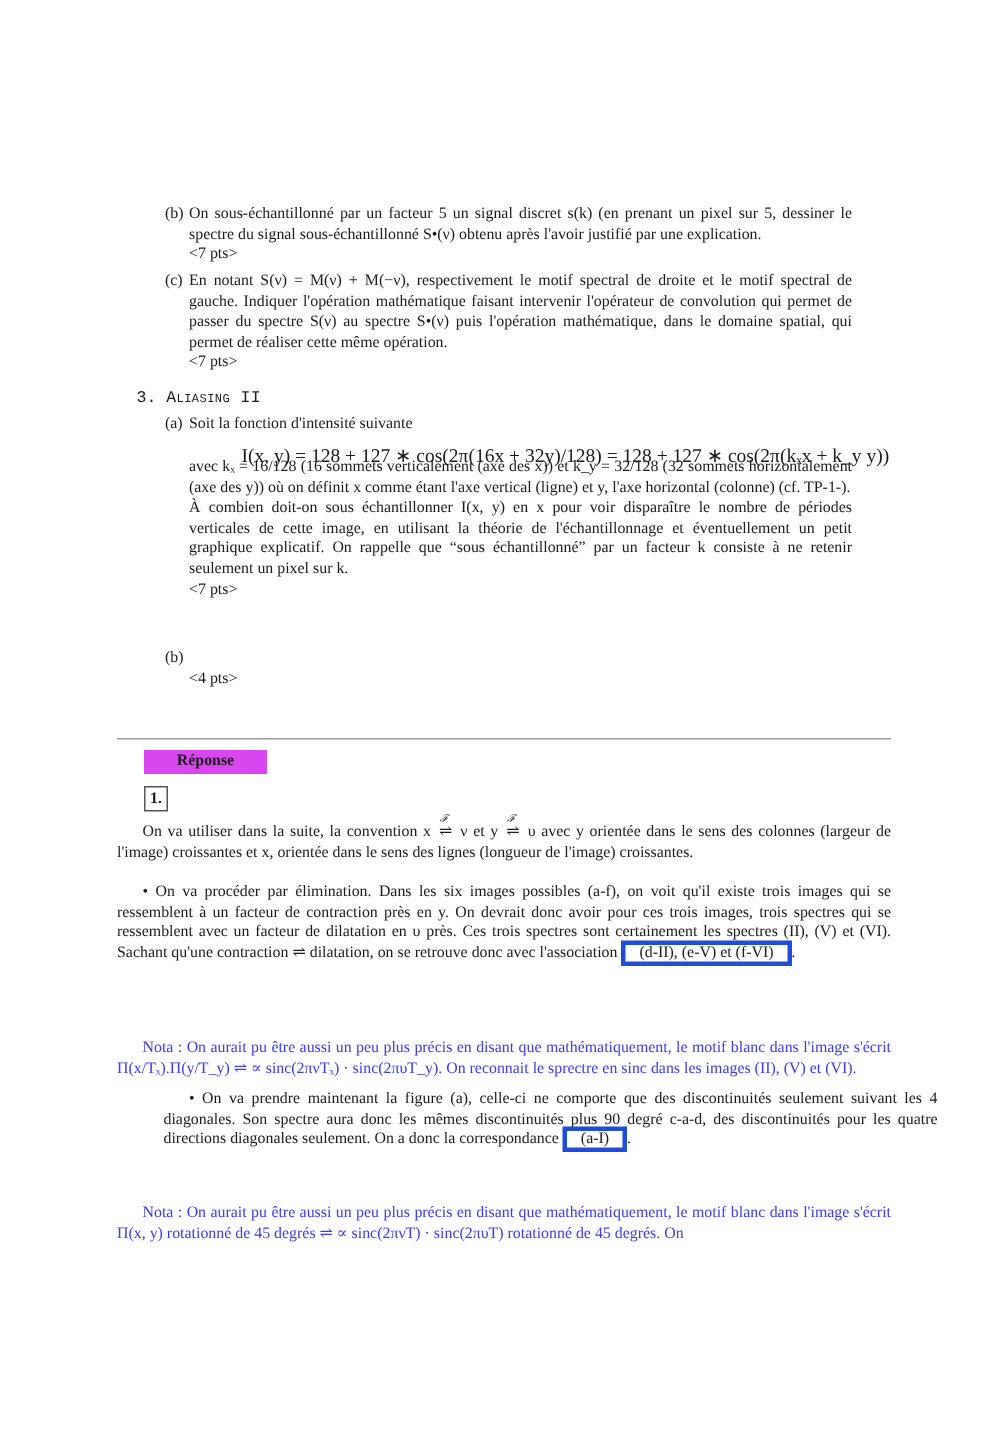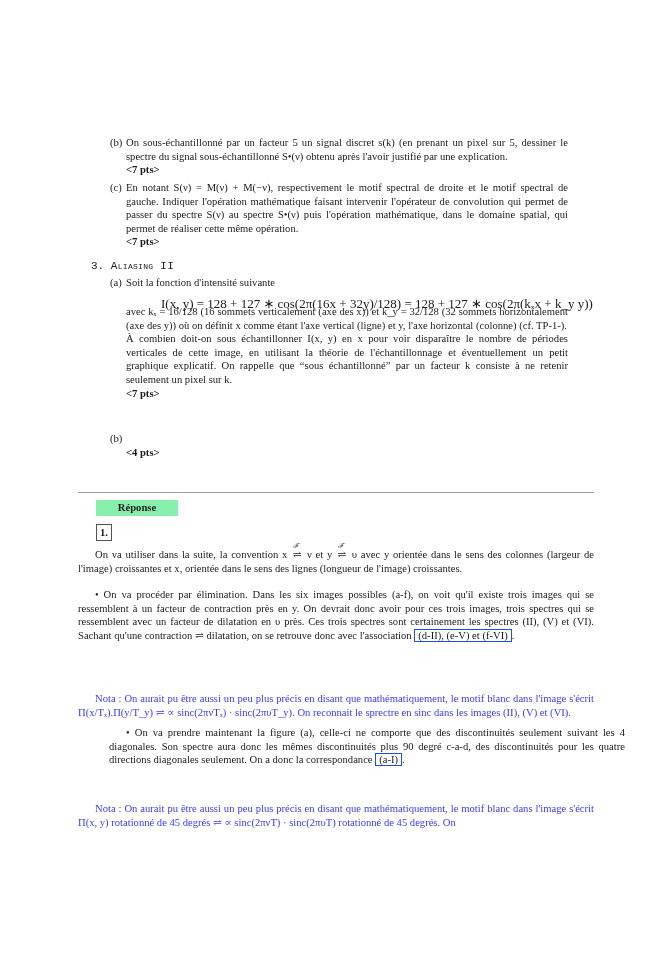--- a/index.html
+++ b/index.html
@@ -6,33 +6,33 @@
   body {
     width: 660px; height: 963px; position: relative; overflow: hidden;
     font-family: "DejaVu Serif", "Liberation Serif", serif;
     color: #1a1a1a;
   }
   .page { position: absolute; left: 0; top: 0; width: 660px; height: 963px; }
   .txt { font-size: 10.6px; line-height: 13.6px; font-family: "Liberation Serif", "DejaVu Serif", serif; }
   .item { position: absolute; left: 110px; width: 458px; }
   .item .lbl { position: absolute; left: 0; top: 0; }
   .item .body { margin-left: 16px; text-align: justify; }
-  .pts { font-weight: bold; }
+  .pts { font-weight: normal; }
   .sec { position: absolute; left: 91px; top: 260px; font-size: 11px; font-family: Liberation Mono, monospace; }
   .sec .sc { font-variant: small-caps; letter-spacing: 0.3px; }
   .formula { position: absolute; left: 161px; top: 296px; font-size: 13px; font-family: "Liberation Serif", serif; white-space: nowrap; }
   .rule { position: absolute; left: 78px; width: 516px; top: 492px; height: 0; border-top: 1px solid #9a9a9a; }
-  .rep { position: absolute; left: 96px; top: 500px; width: 82px; height: 16px; background: #86efac;
+  .rep { position: absolute; left: 96px; top: 500px; width: 82px; height: 16px; background: #d946ef;
          font-weight: bold; font-size: 10.6px; font-family: "Liberation Serif", serif; text-align: center; line-height: 16px; }
   .num { position: absolute; left: 96px; top: 524px; padding: 1px 3px; border: 1px solid #555; font-weight: bold;
          font-size: 10.6px; font-family: "Liberation Serif", serif; line-height: 13px; }
   .para { position: absolute; left: 78px; width: 516px; text-align: justify; }
   .para .ind { display: inline-block; width: 17px; }
   .blue { color: #3a3aee; margin-top: 28px; }
-  .boxed { border: 1px solid #1d4ed8; padding: 0 3px; }
+  .boxed { border: 3px solid #1d4ed8; padding: 0 9px; }
   .fov { display: inline-block; position: relative; width: 12px; text-align: center; }
   .fov .f { position: absolute; left: 2px; top: -8px; font-size: 7px; font-style: italic; }
 </style>
 </head>
 <body>
 
 <div class="page">
 
   <div class="item txt" style="top:136px;">
     <span class="lbl">(b)</span>

